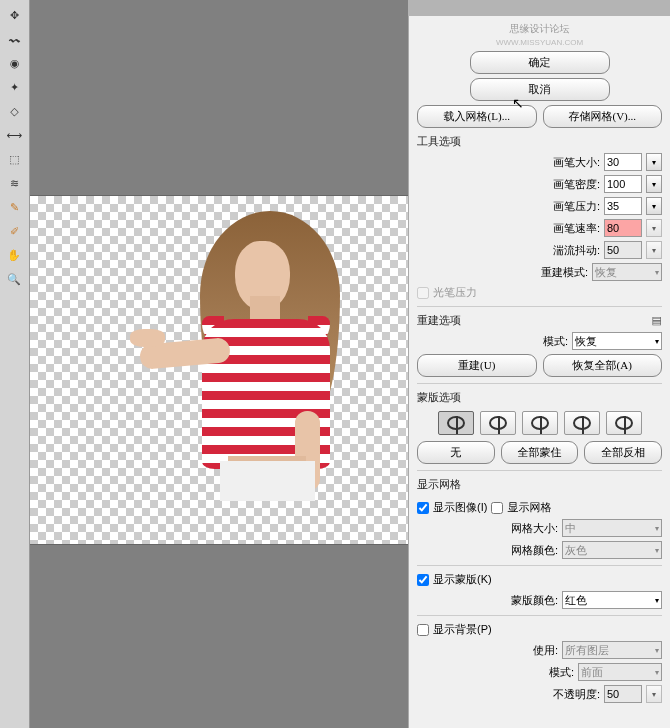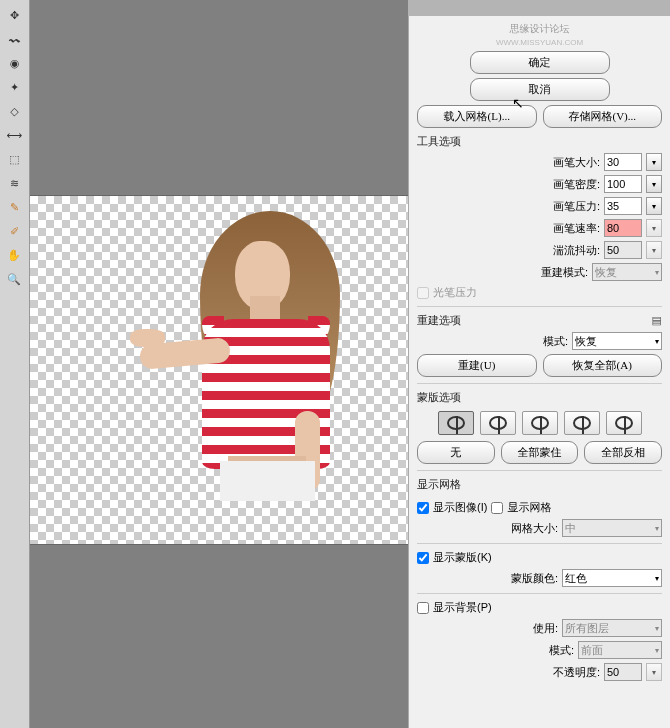--- a/index.html
+++ b/index.html
@@ -190,20 +190,26 @@
         <input type="checkbox" style="">
         <span>显示网格</span>
       </div>
   </div>
   <div class="row">
       <label>网格大小:</label>
       <div class="select disabled" style="width:100px">
         <span>中</span>
       </div>
     </div>
+  <div class="row">
+      <label>网格颜色:</label>
+      <div class="select disabled" style="width:100px">
+        <span>灰色</span>
+      </div>
+    </div>
   <div class="hr"></div>
   <div class="chk">
       <input type="checkbox" checked="" style="">
       <span>显示蒙版(K)</span>
     </div>
   <div class="row">
       <label>蒙版颜色:</label>
       <div class="select" style="width:100px">
         <span>红色</span>
       </div>

